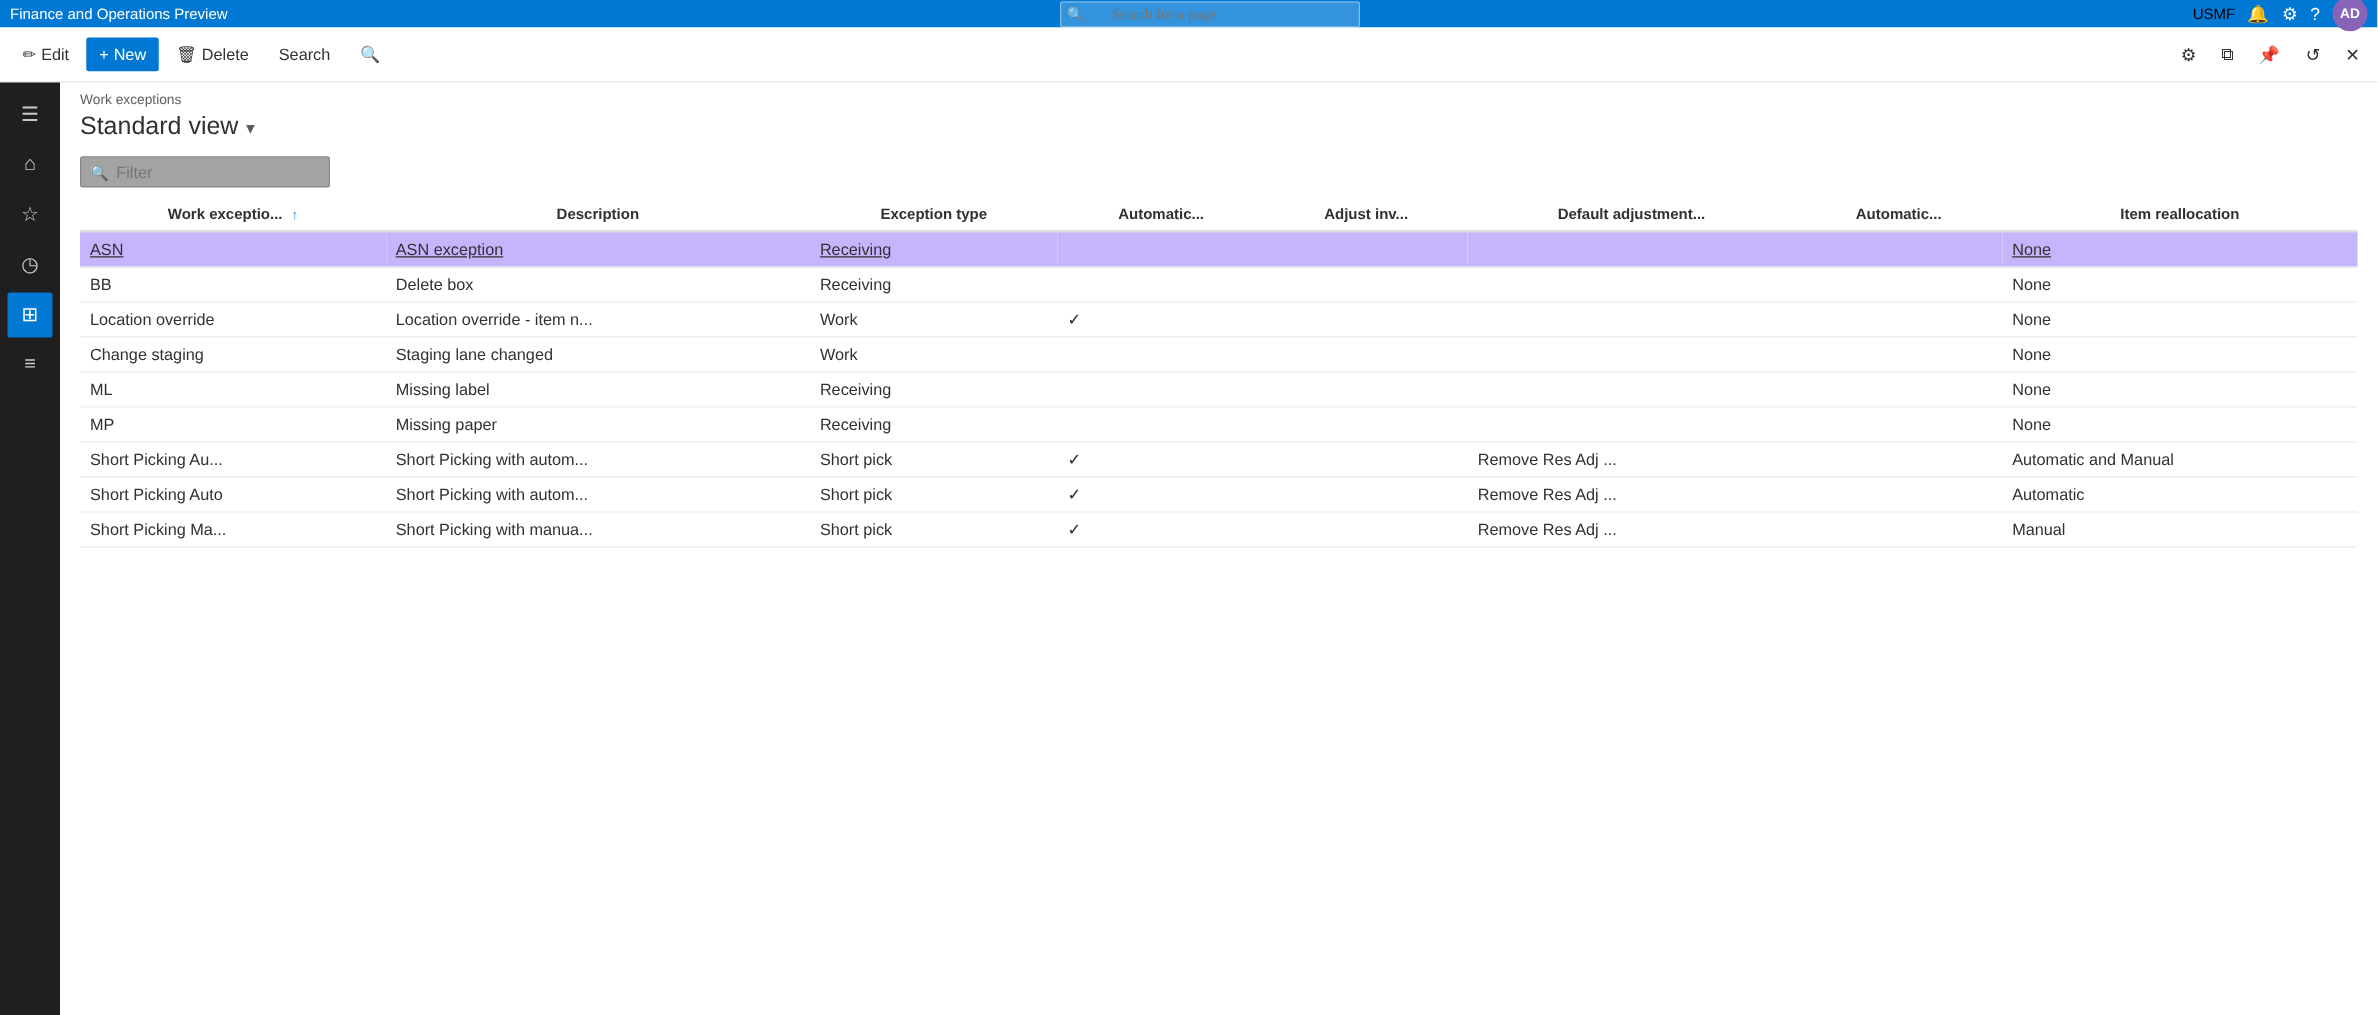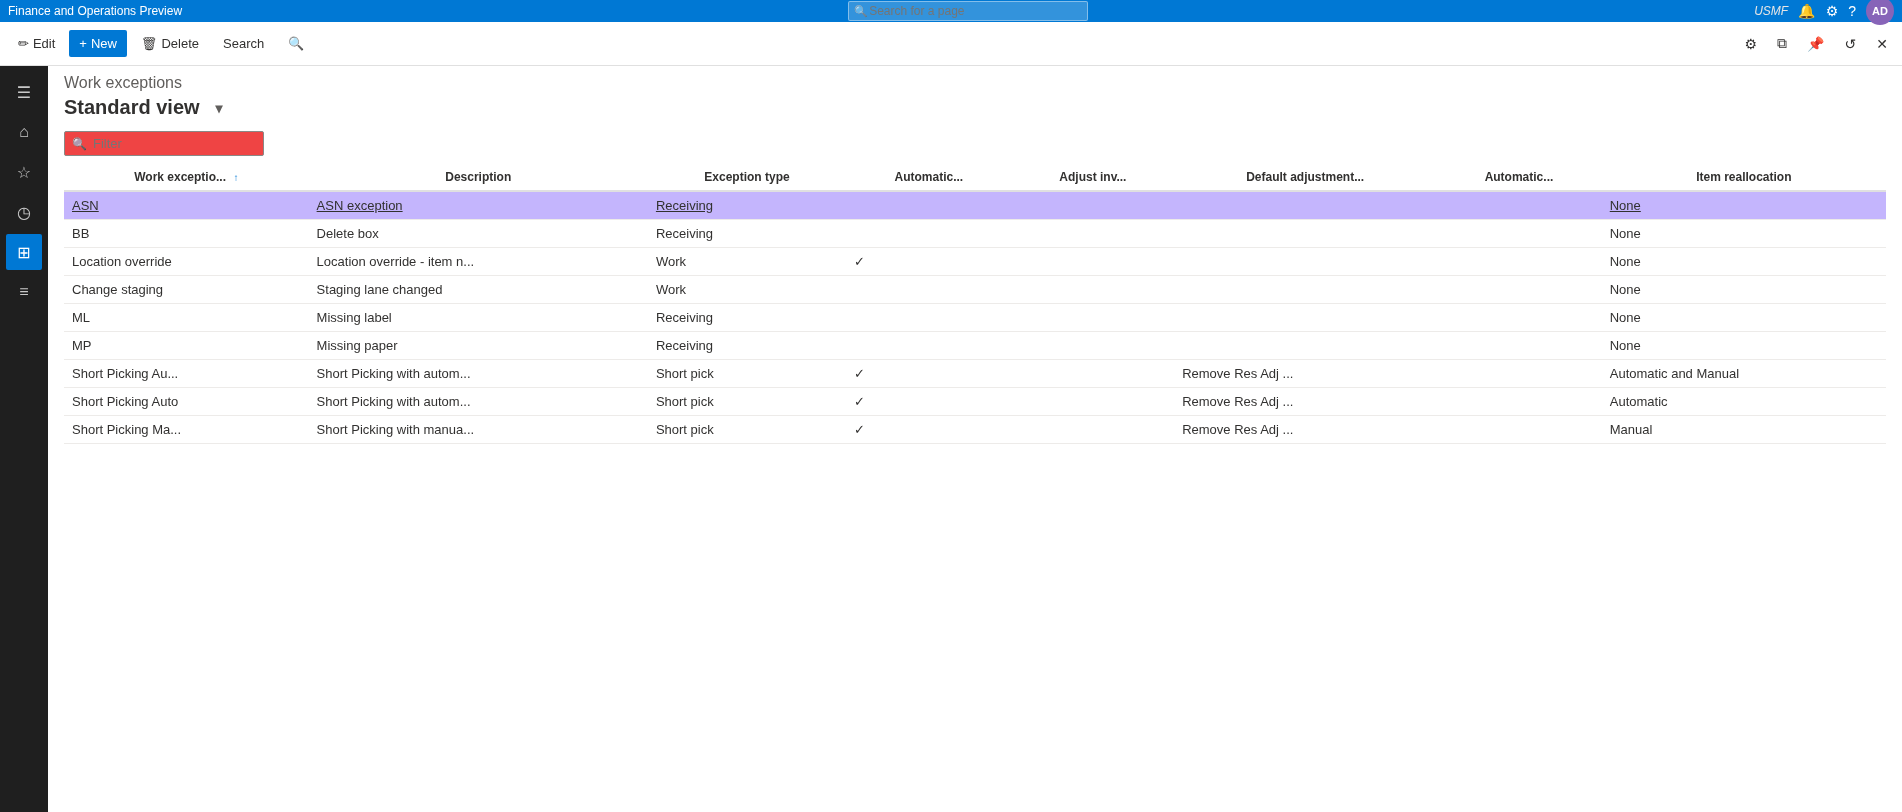--- a/index.html
+++ b/index.html
@@ -78,34 +78,34 @@
       justify-content: center;
       color: #c8c8c8;
       cursor: pointer;
       border-radius: 2px;
       font-size: 16px;
     }
     .sidebar-icon.active { background: #0078d4; color: #fff; }
 
     
     .main-content { flex: 1; padding: 8px 16px; overflow: auto; background: #fff; }
-    .breadcrumb { font-size: 16px; color: #605e5c; margin-bottom: 4px; }
-    .page-title { font-size: 20px; font-weight: 700; color: #323130; display: flex; align-items: center; gap: 16px; margin-bottom: 12px; cursor: pointer; }
+    .breadcrumb { font-size: 11px; color: #605e5c; margin-bottom: 4px; }
+    .page-title { font-size: 20px; font-weight: 400; color: #323130; display: flex; align-items: center; gap: 6px; margin-bottom: 12px; cursor: pointer; }
     .page-title .chevron { font-size: 14px; color: #605e5c; }
 
     
     .filter-bar { display: flex; align-items: center; margin-bottom: 8px; gap: 8px; }
     .filter-input {
       border: 1px solid #8a8886;
       border-radius: 2px;
       padding: 4px 5px 4px 28px;
       font-size: 13px;
       width: 200px;
       color: #323130;
-      background: #ef4444;
+      background: #a3a3a3;
       position: relative;
     }
     .filter-wrapper { position: relative; display: flex; align-items: center; }
     .filter-wrapper .filter-icon { position: absolute; left: 8px; color: #605e5c; font-size: 12px; z-index: 1; }
 
     
     .data-table { width: 100%; border-collapse: collapse; }
     .data-table th {
       text-align: center;
       padding: 6px 8px;
@@ -129,32 +129,32 @@
     .data-table tr.selected td { background: #c4b5fd; text-decoration: underline; }
 
     
     .tb-icon { font-size: 14px; cursor: pointer; color: #fff; }
     .user-badge {
       width: 28px; height: 28px; border-radius: 50%;
       background: #8764b8; color: #fff;
       display: flex; align-items: center; justify-content: center;
       font-size: 11px; font-weight: 600; cursor: pointer;
     }
-    .usmf-label { font-size: 12px; color: #e5e5e5; font-style: italic; }
+    .usmf-label { font-size: 12px; color: #000000; }
   </style>
 </head>
 <body>
 
 <div class="title-bar">
   <div class="title-bar-left">
     <span>Finance and Operations Preview</span>
   </div>
   <div class="search-wrapper">
     <span class="search-icon">🔍</span>
-    <input type="text" class="search-bar" style="padding-left: 20px;" placeholder="Search for a page">
+    <input type="text" class="search-bar" style="padding-left: 40px; font-family: Liberation Serif, serif;" placeholder="Search for a page">
   </div>
   <div class="title-bar-right">
     <span class="usmf-label">USMF</span>
     <span class="tb-icon">🔔</span>
     <span class="tb-icon">⚙</span>
     <span class="tb-icon">?</span>
     <div class="user-badge">AD</div>
   </div>
 </div>
 

